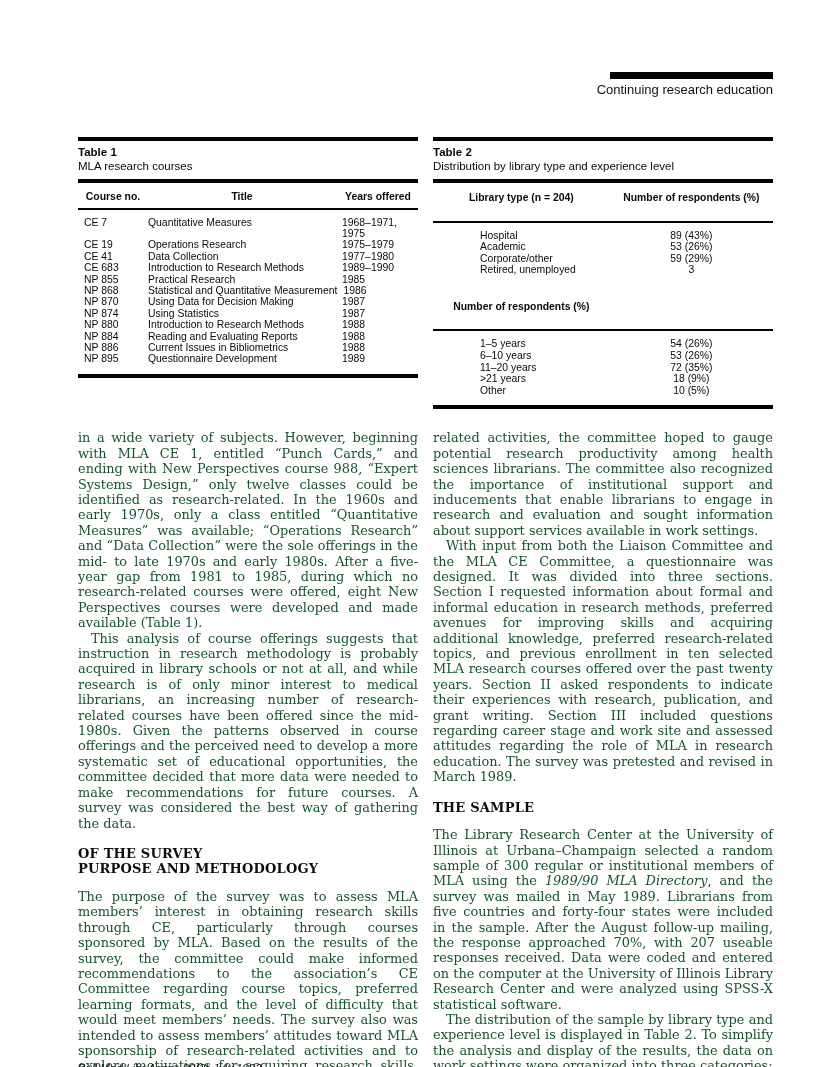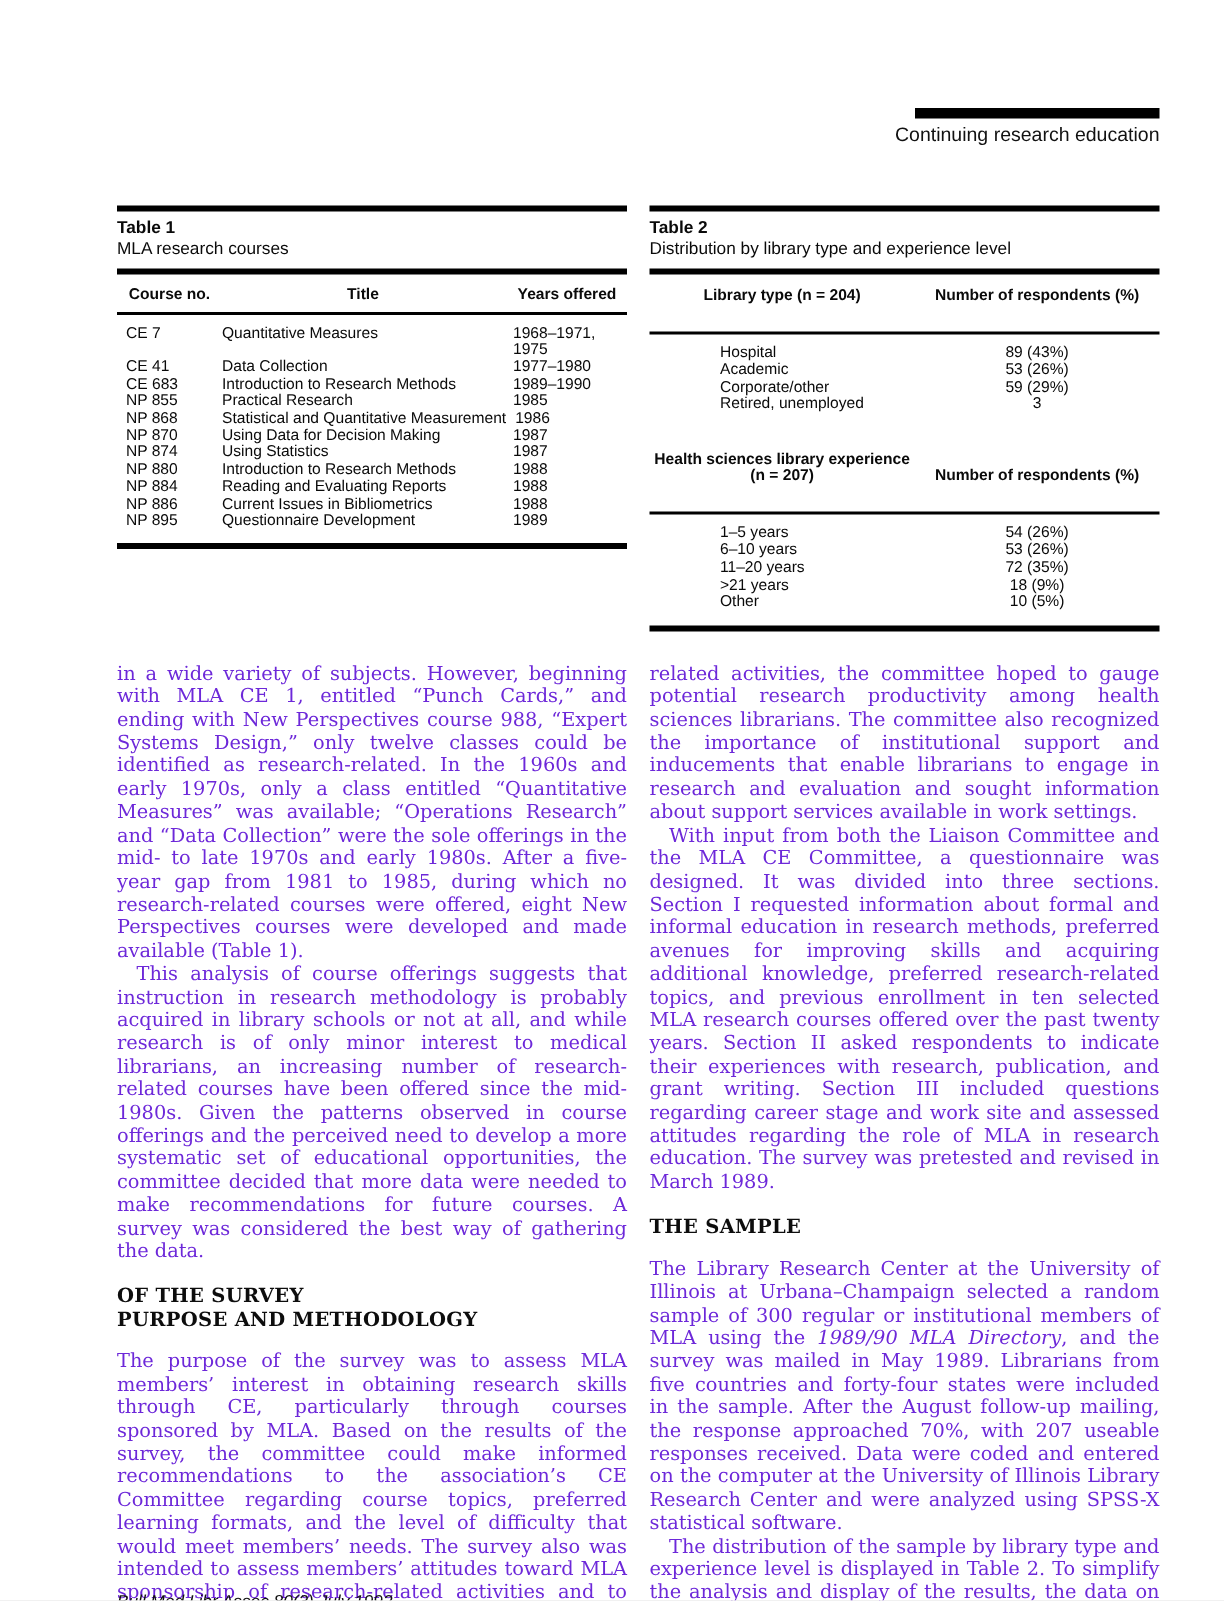--- a/index.html
+++ b/index.html
@@ -50,21 +50,21 @@
   .t2-row .c1 { padding-left: 47px; }
   .t2-row .c2 { text-align: center; }
   .t2-gap { height: 7px; }
 
   
   .body-row { display: flex; gap: 15px; margin-top: 21px; }
   .col { width: 340px; }
   .col p {
     font-size: 12.9px; line-height: 15.4px;
     text-align: justify;
-    color: #6d28d9;
+    color: #14532d;
   }
   .col p.indent { text-indent: 13px; }
   .col h2 {
     font-size: 13px; line-height: 15.5px; font-weight: bold;
     margin-top: 15px; margin-bottom: 12px;
     letter-spacing: 0.2px;
   }
   .col h2 span { display: block; }
   em { font-style: italic; }
 
@@ -108,20 +108,25 @@
           <div class="c3">Years offered</div>
         </div>
         <div class="rule-thin"></div>
         <div class="t1-body">
           <div class="t1-row">
               <div class="c1">CE 7</div>
               <div class="c2" style="white-space:normal">Quantitative Measures</div>
               <div class="c3">1968–1971, 1975</div>
             </div>
           <div class="t1-row">
+              <div class="c1">CE 19</div>
+              <div class="c2">Operations Research</div>
+              <div class="c3">1975–1979</div>
+            </div>
+          <div class="t1-row">
               <div class="c1">CE 41</div>
               <div class="c2">Data Collection</div>
               <div class="c3">1977–1980</div>
             </div>
           <div class="t1-row">
               <div class="c1">CE 683</div>
               <div class="c2">Introduction to Research Methods</div>
               <div class="c3">1989–1990</div>
             </div>
           <div class="t1-row">
@@ -196,24 +201,20 @@
             </div>
           <div class="t2-row">
               <div class="c1">Retired, unemployed</div>
               <div class="c2">3</div>
             </div>
         </div>
 
         <div class="t2-gap"></div>
 
         <div class="t2-head">
-          <div class="h1">
-            <span style="display:block">Health sciences library experience</span>
-            <span style="display:block">(n = 207)</span>
-          </div>
           <div class="h2">Number of respondents (%)</div>
         </div>
         <div class="rule-thin"></div>
         <div class="t2-body">
           <div class="t2-row">
               <div class="c1">1–5 years</div>
               <div class="c2">54 (26%)</div>
             </div>
           <div class="t2-row">
               <div class="c1">6–10 years</div>

